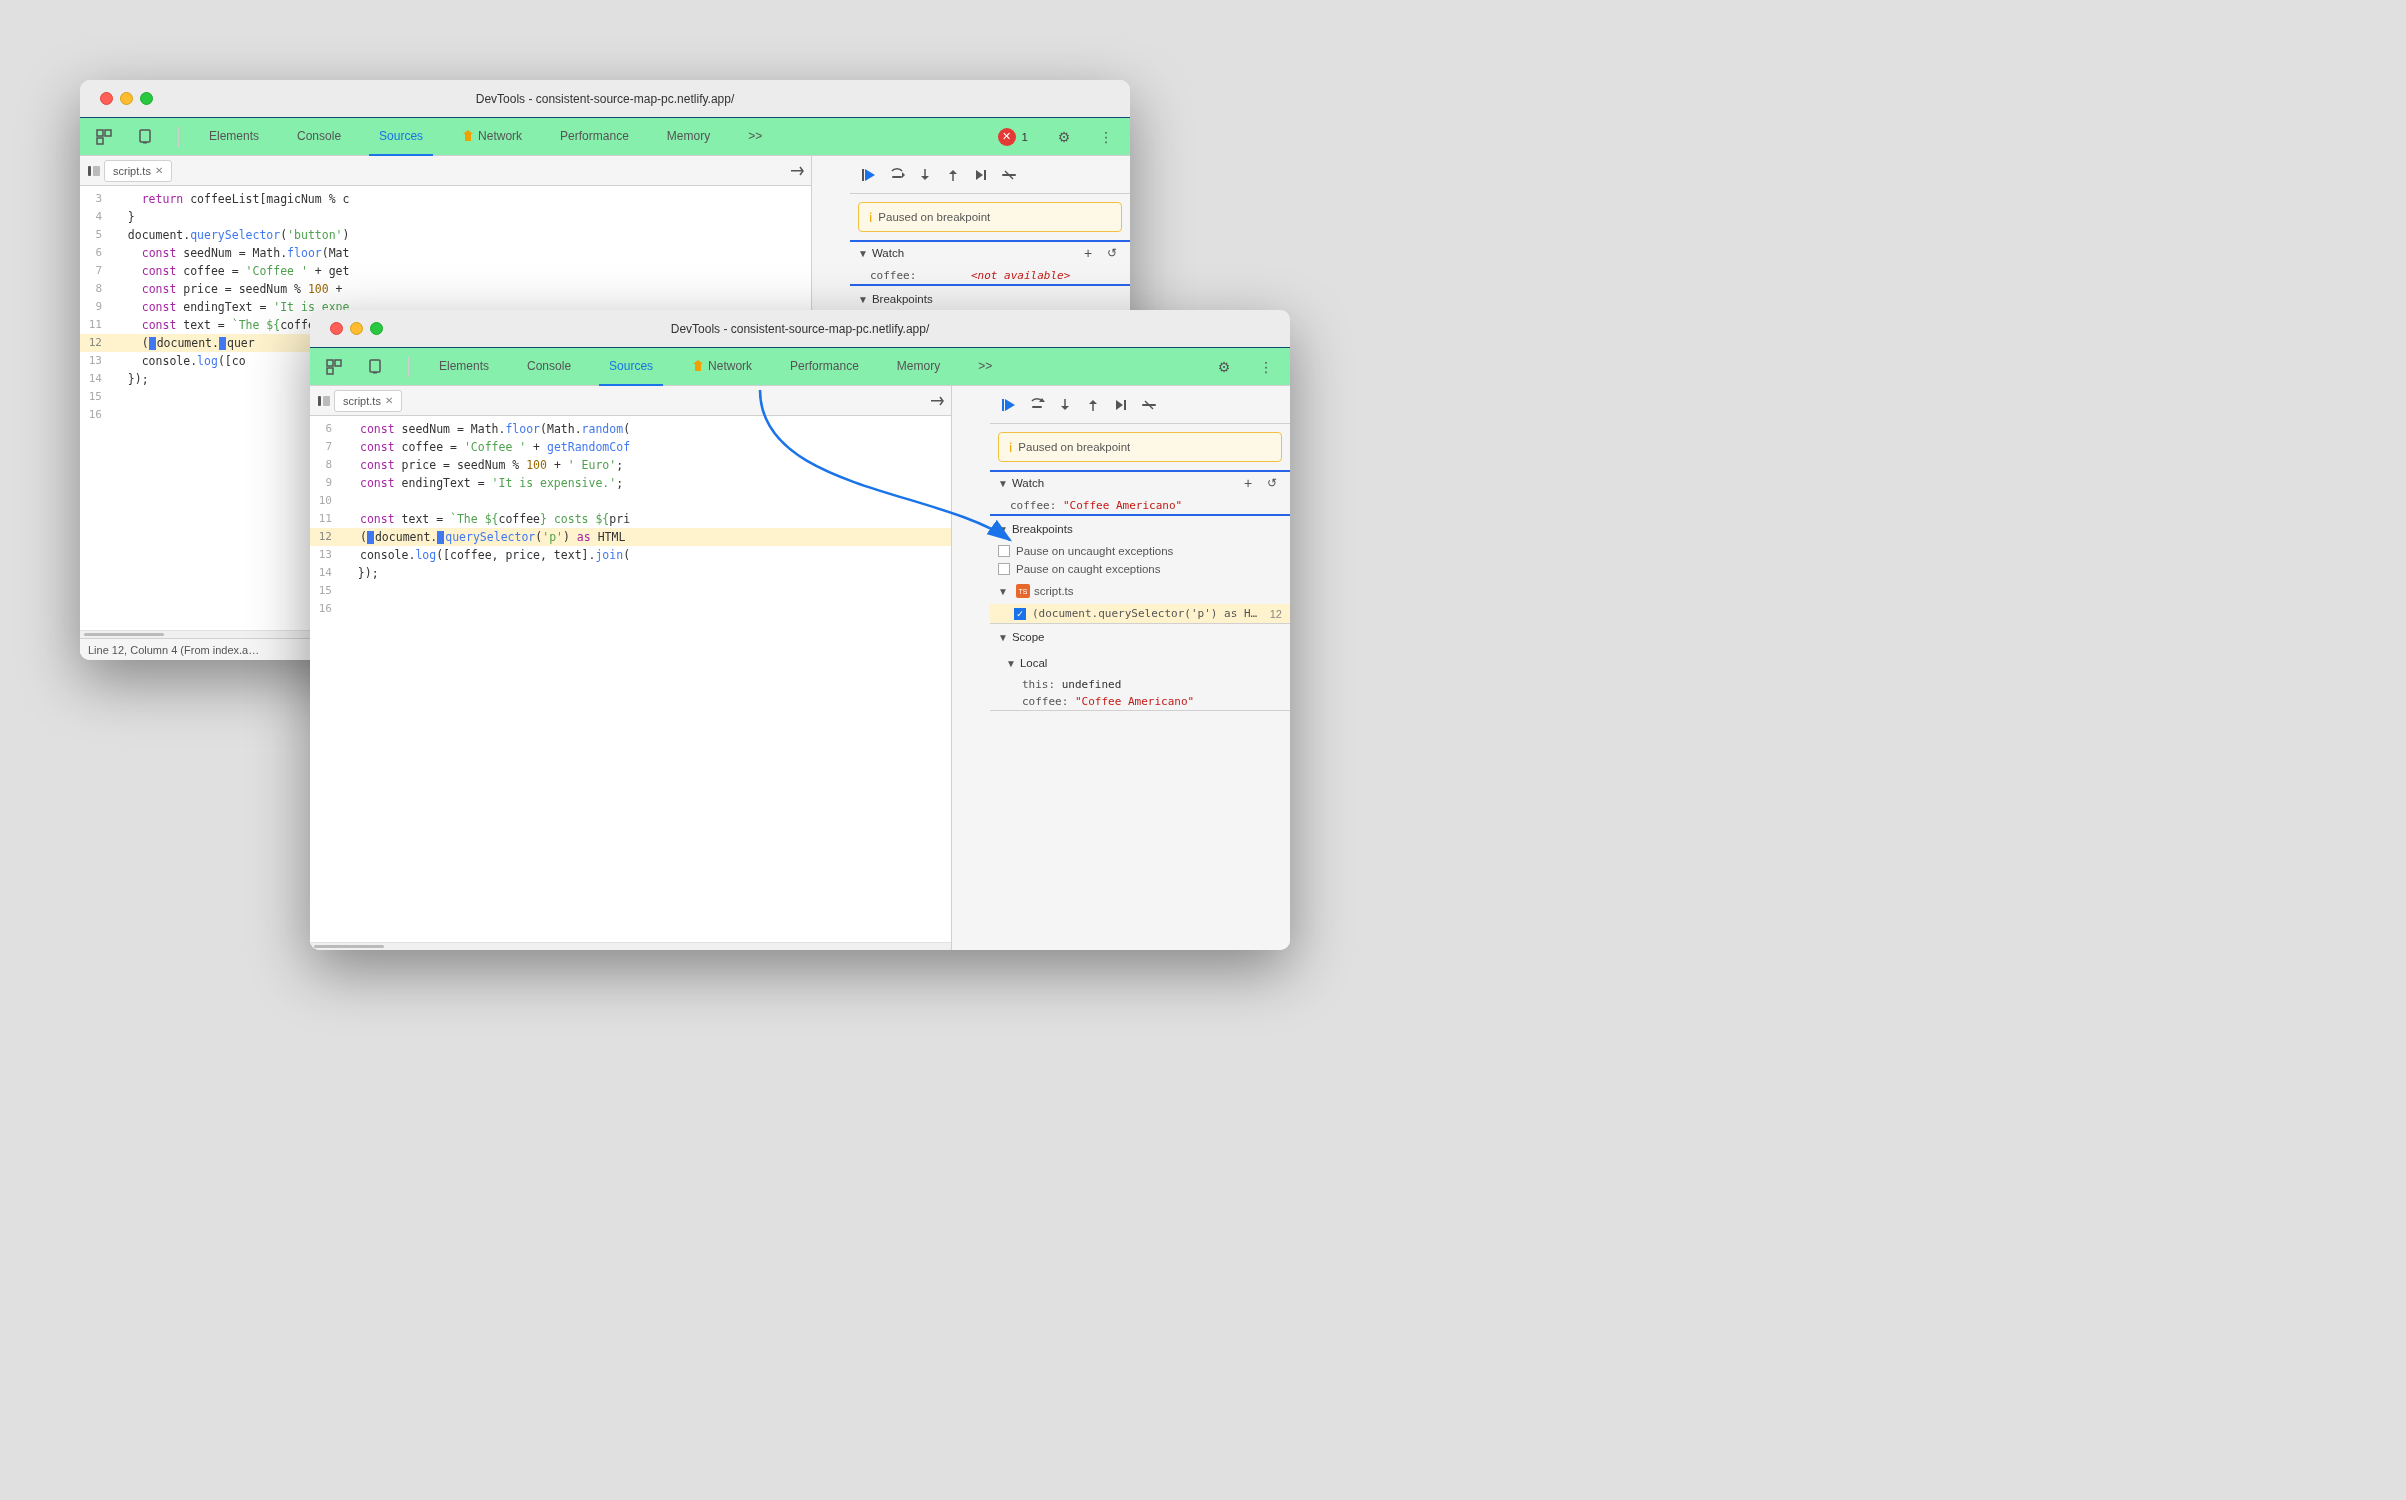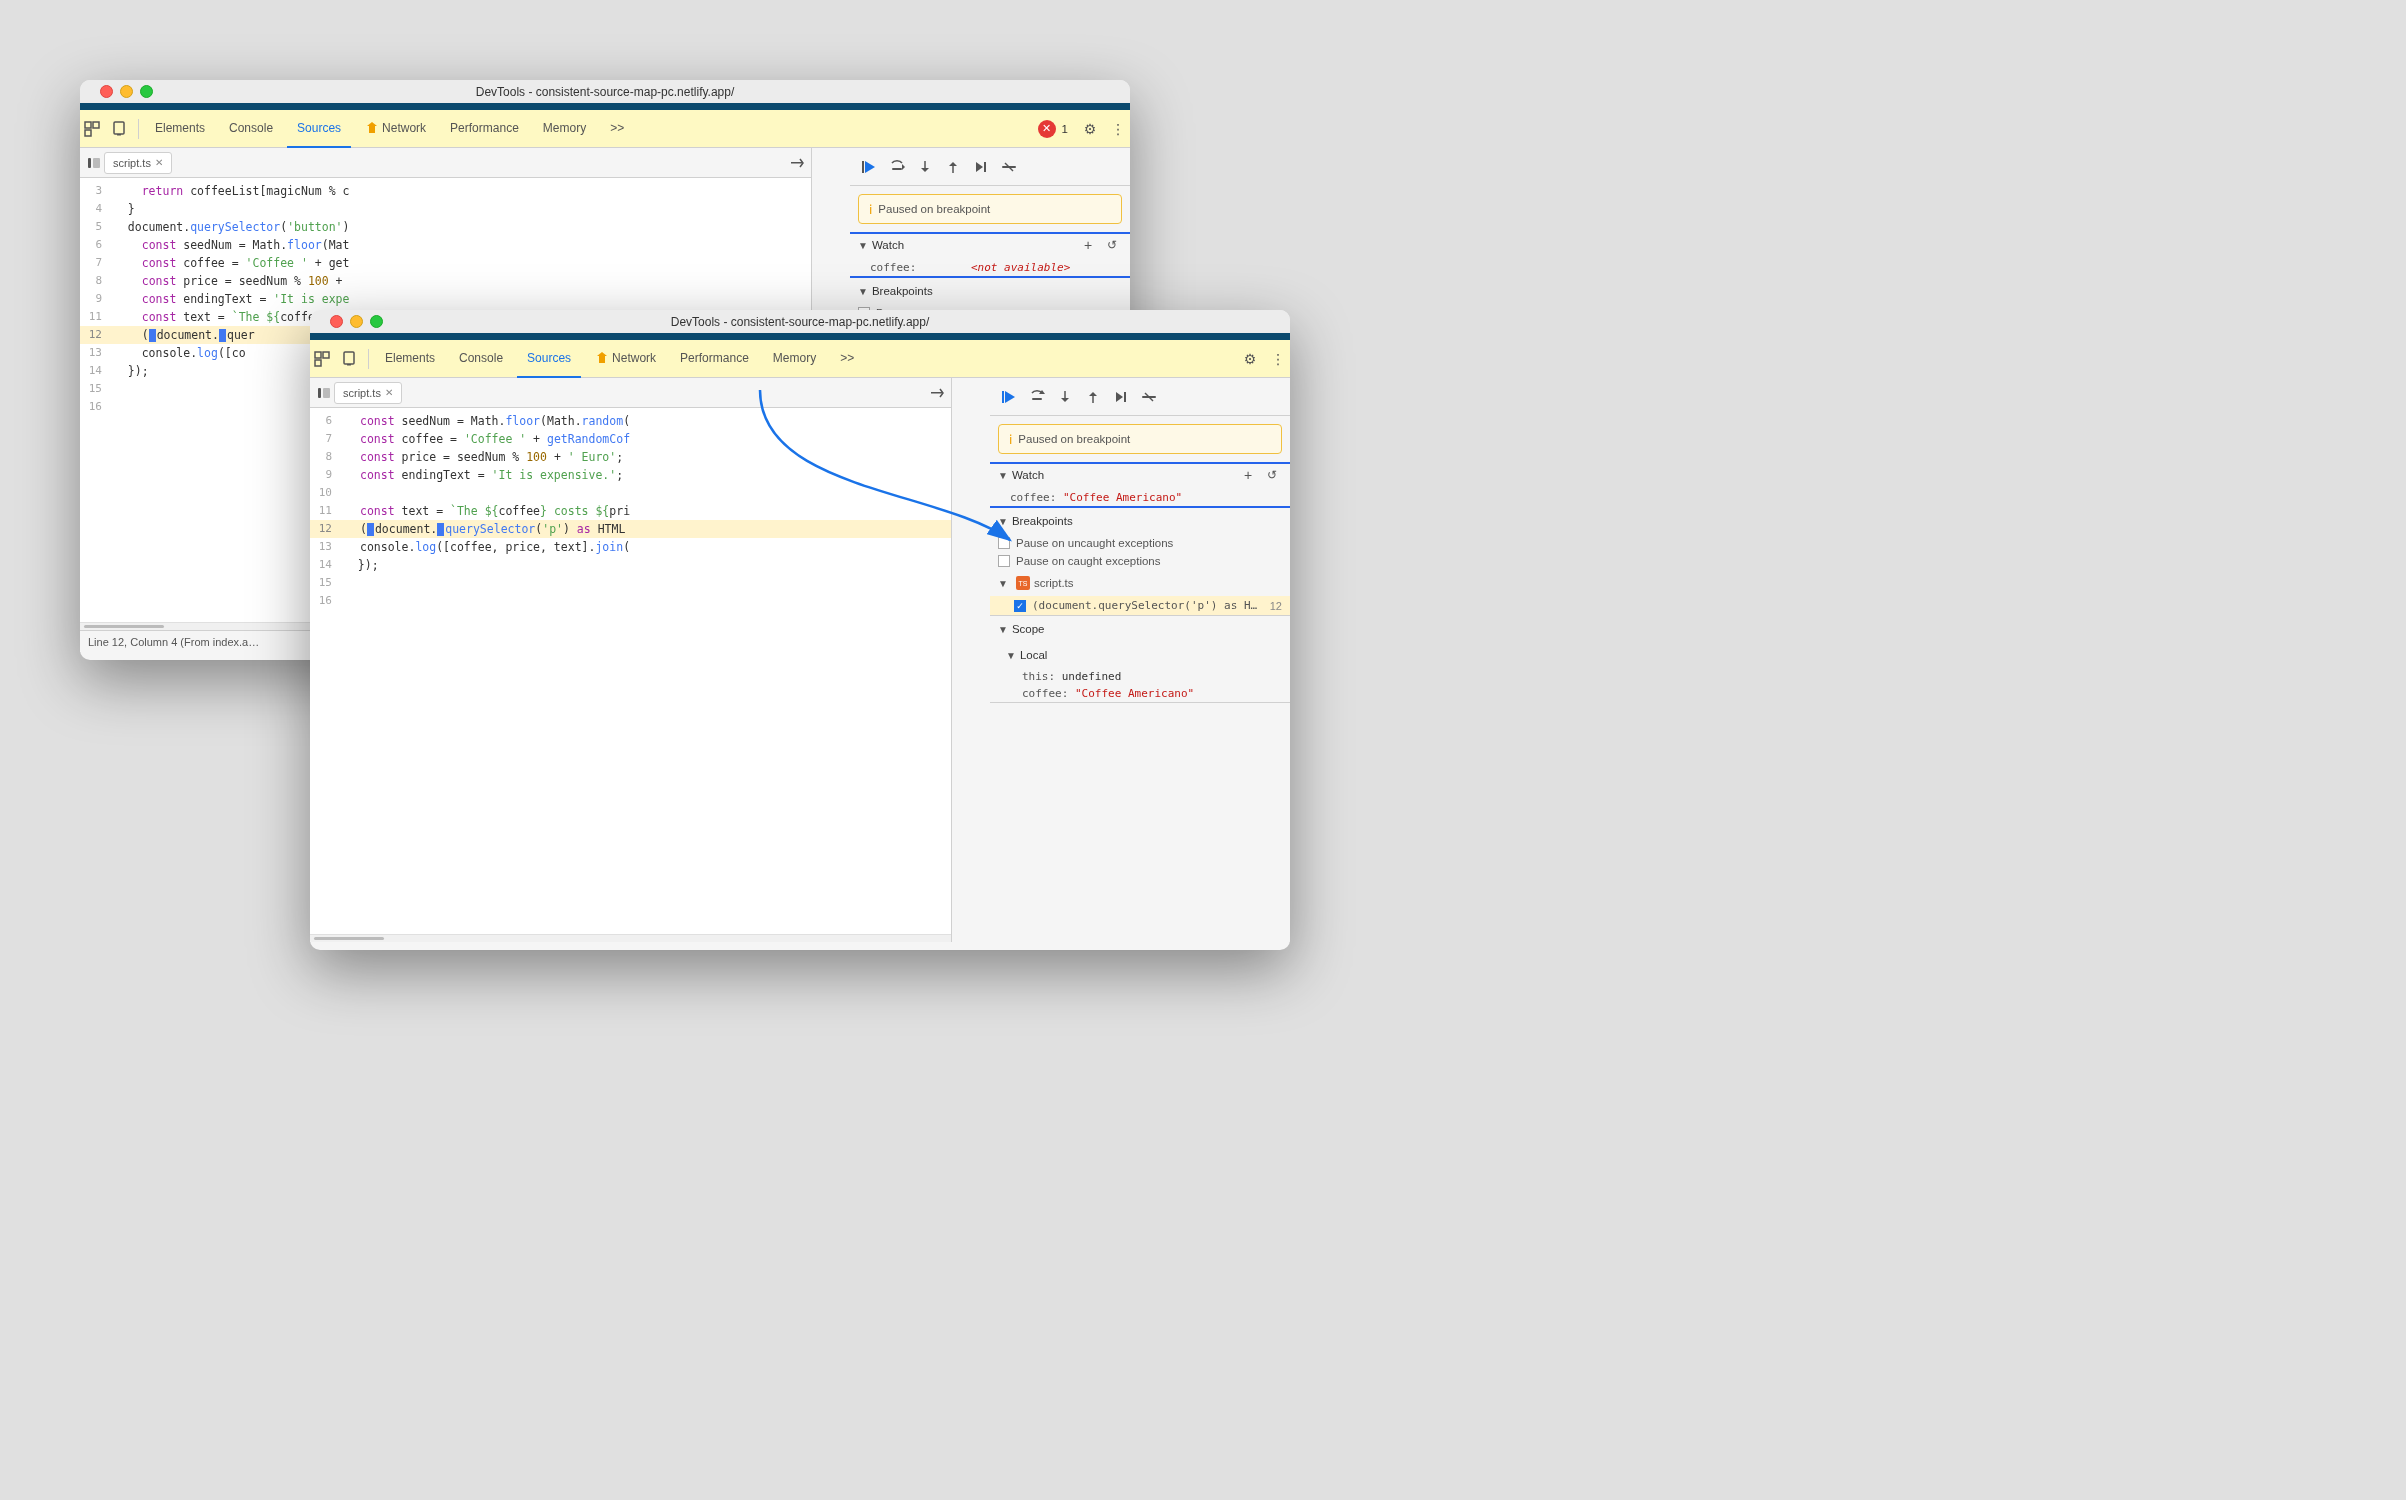--- a/index.html
+++ b/index.html
@@ -26,22 +26,22 @@
     .window-back {
       width: 1050px;
       height: 620px;
       top: 100px;
       left: 100px;
     }
 
     
     .title-bar {
       background: #ececec;
-      border-bottom: 7px solid #0c4a6e;
-      height: 30px;
+      border-bottom: 1px solid #0c4a6e;
+      height: 38px;
       display: flex;
       align-items: center;
       padding: 0 20px;
       position: relative;
     }
 
     .traffic-lights {
       display: flex;
       gap: 7px;
       align-items: center;
@@ -61,27 +61,27 @@
       position: absolute;
       left: 50%;
       transform: translateX(-50%);
       font-size: 12px;
       color: #333;
       font-weight: 500;
     }
 
     
     .devtools-toolbar {
-      background: #fef9c3;
+      background: #86efac;
       border-bottom: 1px solid #d0d0d0;
       height: 38px;
       display: flex;
       align-items: center;
-      padding: 0 0;
-      gap: 4px;
+      padding: 0 12px;
+      gap: 18px;
     }
 
     .toolbar-icon {
       width: 24px;
       height: 24px;
       display: flex;
       align-items: center;
       justify-content: center;
       border-radius: 3px;
       cursor: pointer;

